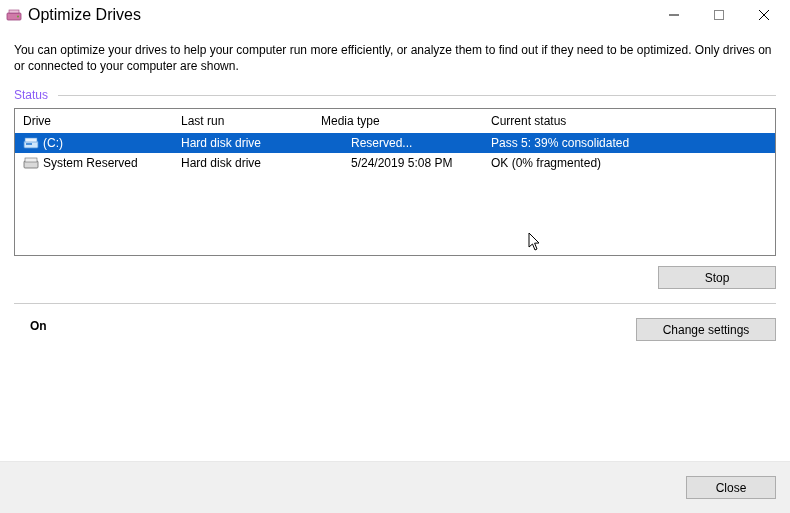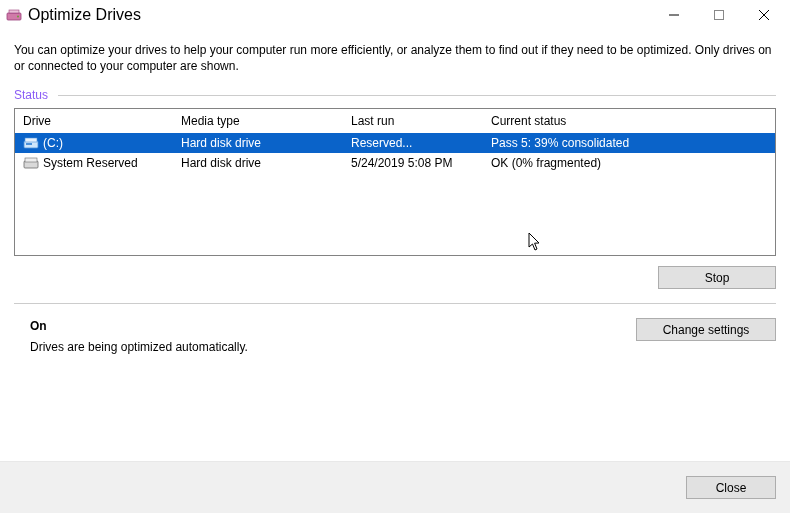--- a/index.html
+++ b/index.html
@@ -179,22 +179,22 @@
     <div class="intro">You can optimize your drives to help your computer run more efficiently, or analyze them to find out if they need to be optimized. Only drives on or connected to your computer are shown.</div>
 
     <div class="section-header">
       <span class="section-label">Status</span>
       <span class="rule"></span>
     </div>
 
     <div class="drives-table">
       <div class="drives-header">
         <div class="col drive">Drive</div>
+        <div class="col lastrun">Last run</div>
         <div class="col media">Media type</div>
-        <div class="col lastrun">Last run</div>
         <div class="col status">Current status</div>
       </div>
 
       <div class="drives-row selected">
         <div class="col drive">
           <span class="drive-icon">
             <svg viewBox="0 0 16 14">
                 <rect x="1" y="5" width="14" height="7" rx="1" fill="#cfe6fb" stroke="#4a90d9" stroke-width="0.8"></rect>
                 <rect x="2" y="2" width="12" height="4" fill="#e8f2fc" stroke="#4a90d9" stroke-width="0.6"></rect>
                 <rect x="3" y="7" width="6" height="2" fill="#4a90d9"></rect>
@@ -227,21 +227,20 @@
       <button class="btn">Stop</button>
     </div>
 
     <div class="section-header">
       <span class="rule"></span>
     </div>
 
     <div class="sched-body">
       <div class="sched-text">
         <div class="on">On</div>
-        <div>Drives are being optimized automatically.</div>
       </div>
       <div class="sched-side">
         <button class="btn" style="min-width:140px">Change settings</button>
       </div>
     </div>
 
   </div>
 
   <div class="footer">
     <button class="btn" style="min-width:90px">Close</button>

